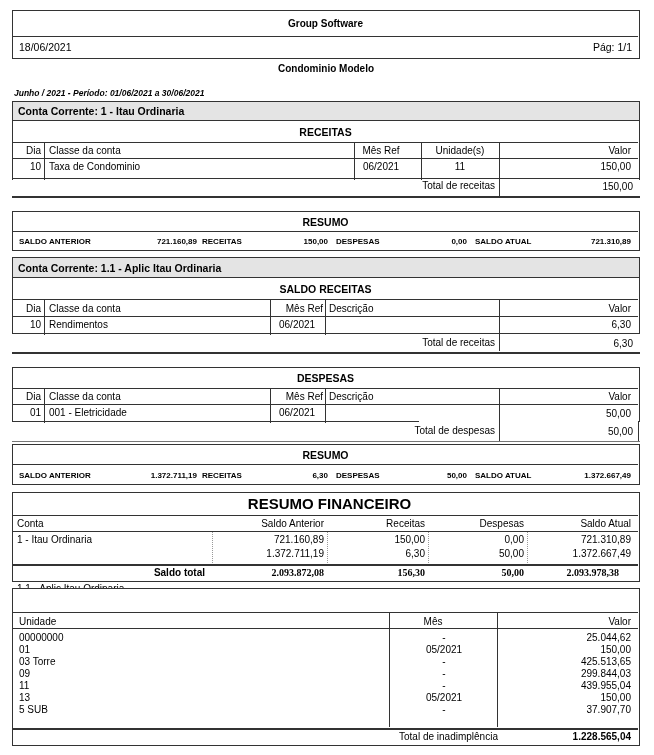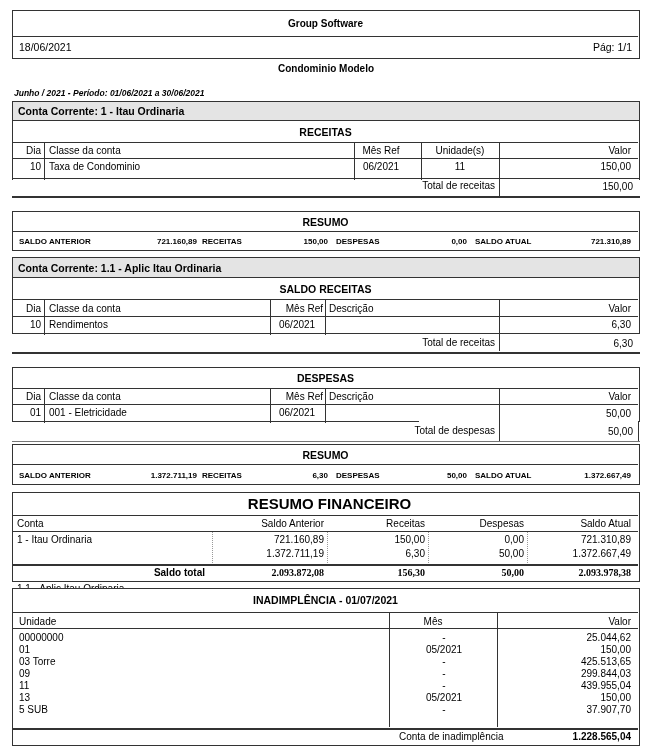--- a/index.html
+++ b/index.html
@@ -169,25 +169,24 @@
   <div class="dotted" style="left:199px; top:39px; height:31px;"></div>
   <div class="dotted" style="left:314px; top:39px; height:31px;"></div>
   <div class="dotted" style="left:415px; top:39px; height:31px;"></div>
   <div class="dotted" style="left:514px; top:39px; height:31px;"></div>
 
   <div class="hline thick" style="left:0; width:625px; top:71px;"></div>
   <div class="cell bold right" style="left:60px; width:132px; top:74px;">Saldo total</div>
   <div class="cell serifb right" style="left:200px; width:111px; top:74px;">2.093.872,08</div>
   <div class="cell serifb right" style="left:330px; width:82px; top:74px;">156,30</div>
   <div class="cell serifb right" style="left:430px; width:81px; top:74px;">50,00</div>
-  <div class="cell serifb right" style="left:520px; width:98px; top:74px;">2.093.978,38</div>
+  <div class="cell serifb right" style="left:508px; width:98px; top:74px;">2.093.978,38</div>
 </div>
 
 <div class="box" style="left:12px; top:588px; width:628px; height:158px;">
-  <div class="cell bold center" style="left:0; width:625px; top:5px; font-size:10.5px;">INADIMPLÊNCIA - 01/07/2021</div>
   <div class="hline" style="left:0; width:625px; top:23px;"></div>
   <div class="cell" style="left:6px; top:27px;">Unidade</div>
   <div class="cell center" style="left:378px; width:84px; top:27px;">Mês</div>
   <div class="cell right" style="left:480px; width:138px; top:27px;">Valor</div>
   <div class="hline" style="left:0; width:625px; top:39px;"></div>
   <div class="vline" style="left:376px; top:23px; height:115px;"></div>
   <div class="vline" style="left:484px; top:23px; height:115px;"></div>
 
   <div class="abs" style="left:0; top:43px; width:625px;">
     <div class="abs" style="left:0; top:0; width:625px; height:12px;">
@@ -221,15 +220,15 @@
       <div class="cell right" style="left:480px; width:138px; top:0;">150,00</div>
     </div>
     <div class="abs" style="left:0; top:72px; width:625px; height:12px;">
       <div class="cell" style="left:6px; top:0;">5 SUB</div>
       <div class="cell center" style="left:378px; width:106px; top:0;">-</div>
       <div class="cell right" style="left:480px; width:138px; top:0;">37.907,70</div>
     </div>
   </div>
 
   <div class="hline thick" style="left:0; width:625px; top:139px;"></div>
-  <div class="cell" style="left:386px; top:142px;">Conta de inadimplência</div>
+  <div class="cell" style="left:386px; top:142px;">Total de inadimplência</div>
   <div class="cell bold right" style="left:480px; width:138px; top:142px;">1.228.565,04</div>
 </div>
 
 </body></html>

